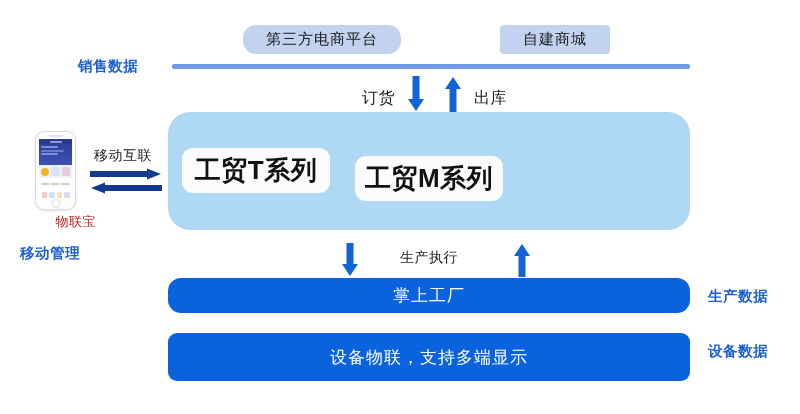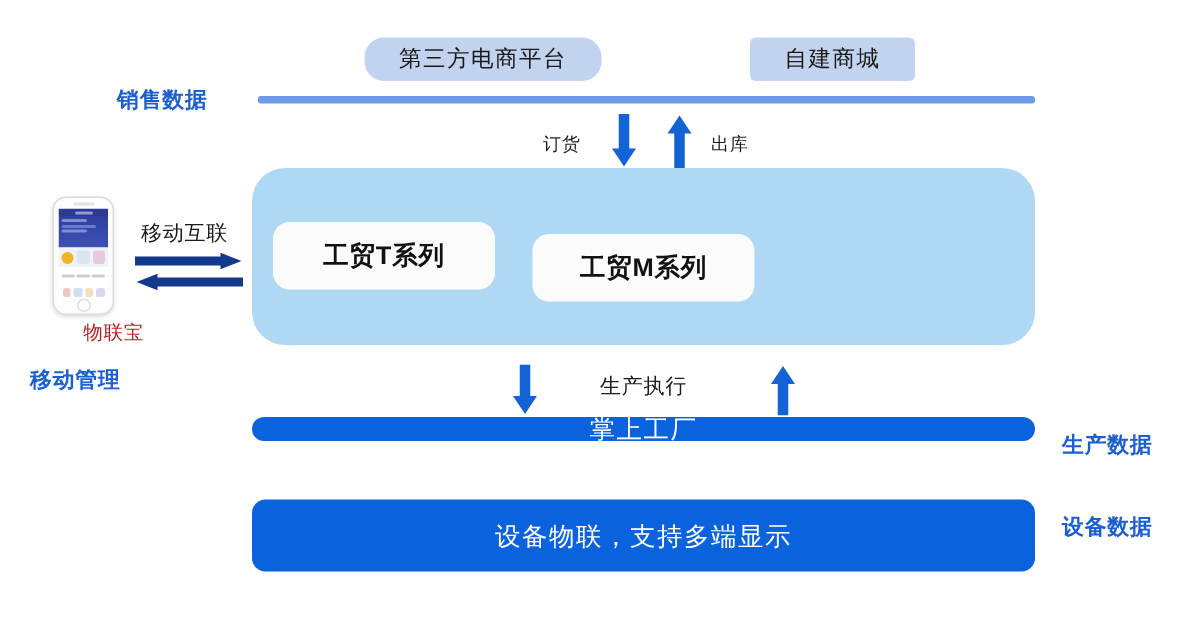--- a/index.html
+++ b/index.html
@@ -54,42 +54,42 @@
     border-radius: 22px;
   }
   .prod-card {
     background: #fbfbfb;
     border-radius: 11px;
     display: flex;
     align-items: center;
     justify-content: center;
     color: #111111;
     font-weight: bold;
-    font-size: 17px;
+    font-size: 26px;
     letter-spacing: 0.5px;
     white-space: nowrap;
   }
 
   
   .blue-bar {
     background: #0a63dd;
     border-radius: 9px;
     display: flex;
     align-items: center;
     justify-content: center;
     color: #ffffff;
     font-size: 17px;
     letter-spacing: 1px;
     white-space: nowrap;
   }
 
   
   .flow-cap {
     color: #1a1a1a;
-    font-size: 12px;
+    font-size: 16px;
     letter-spacing: 0.5px;
     white-space: nowrap;
   }
   .flow-cap.lg { font-size: 14px; text-align: right; }
 
   
   .phone {
     background: #fdfdfd;
     border: 1.4px solid #dcdcdc;
     border-radius: 9px;
@@ -290,21 +290,21 @@
     <polygon points="9,33 1,21 17,21" fill="#1163d6"></polygon>
   </svg>
 
   <div class="abs flow-cap lg" style="left:400px; top:249px;">生产执行</div>
 
   <svg class="abs" style="left:513px; top:243px;" width="18" height="34" viewBox="0 0 18 34">
     <rect x="5.5" y="11" width="7" height="23" fill="#1163d6"></rect>
     <polygon points="9,1 1,13 17,13" fill="#1163d6"></polygon>
   </svg>
 
-  <div class="abs blue-bar" style="left:168px; top:278px; width:522px; height:16px;">掌上工厂</div>
+  <div class="abs blue-bar" style="left:168px; top:278px; width:522px; height:35px;border-radius:13px;">掌上工厂</div>
 
   <div class="abs side-label" style="left:708px; top:287px;">生产数据</div>
 
   <div class="abs blue-bar" style="left:168px; top:333px; width:522px; height:48px;">设备物联，支持多端显示</div>
 
   <div class="abs side-label" style="left:708px; top:342px;">设备数据</div>
 
 </div>
 
 </body></html>

